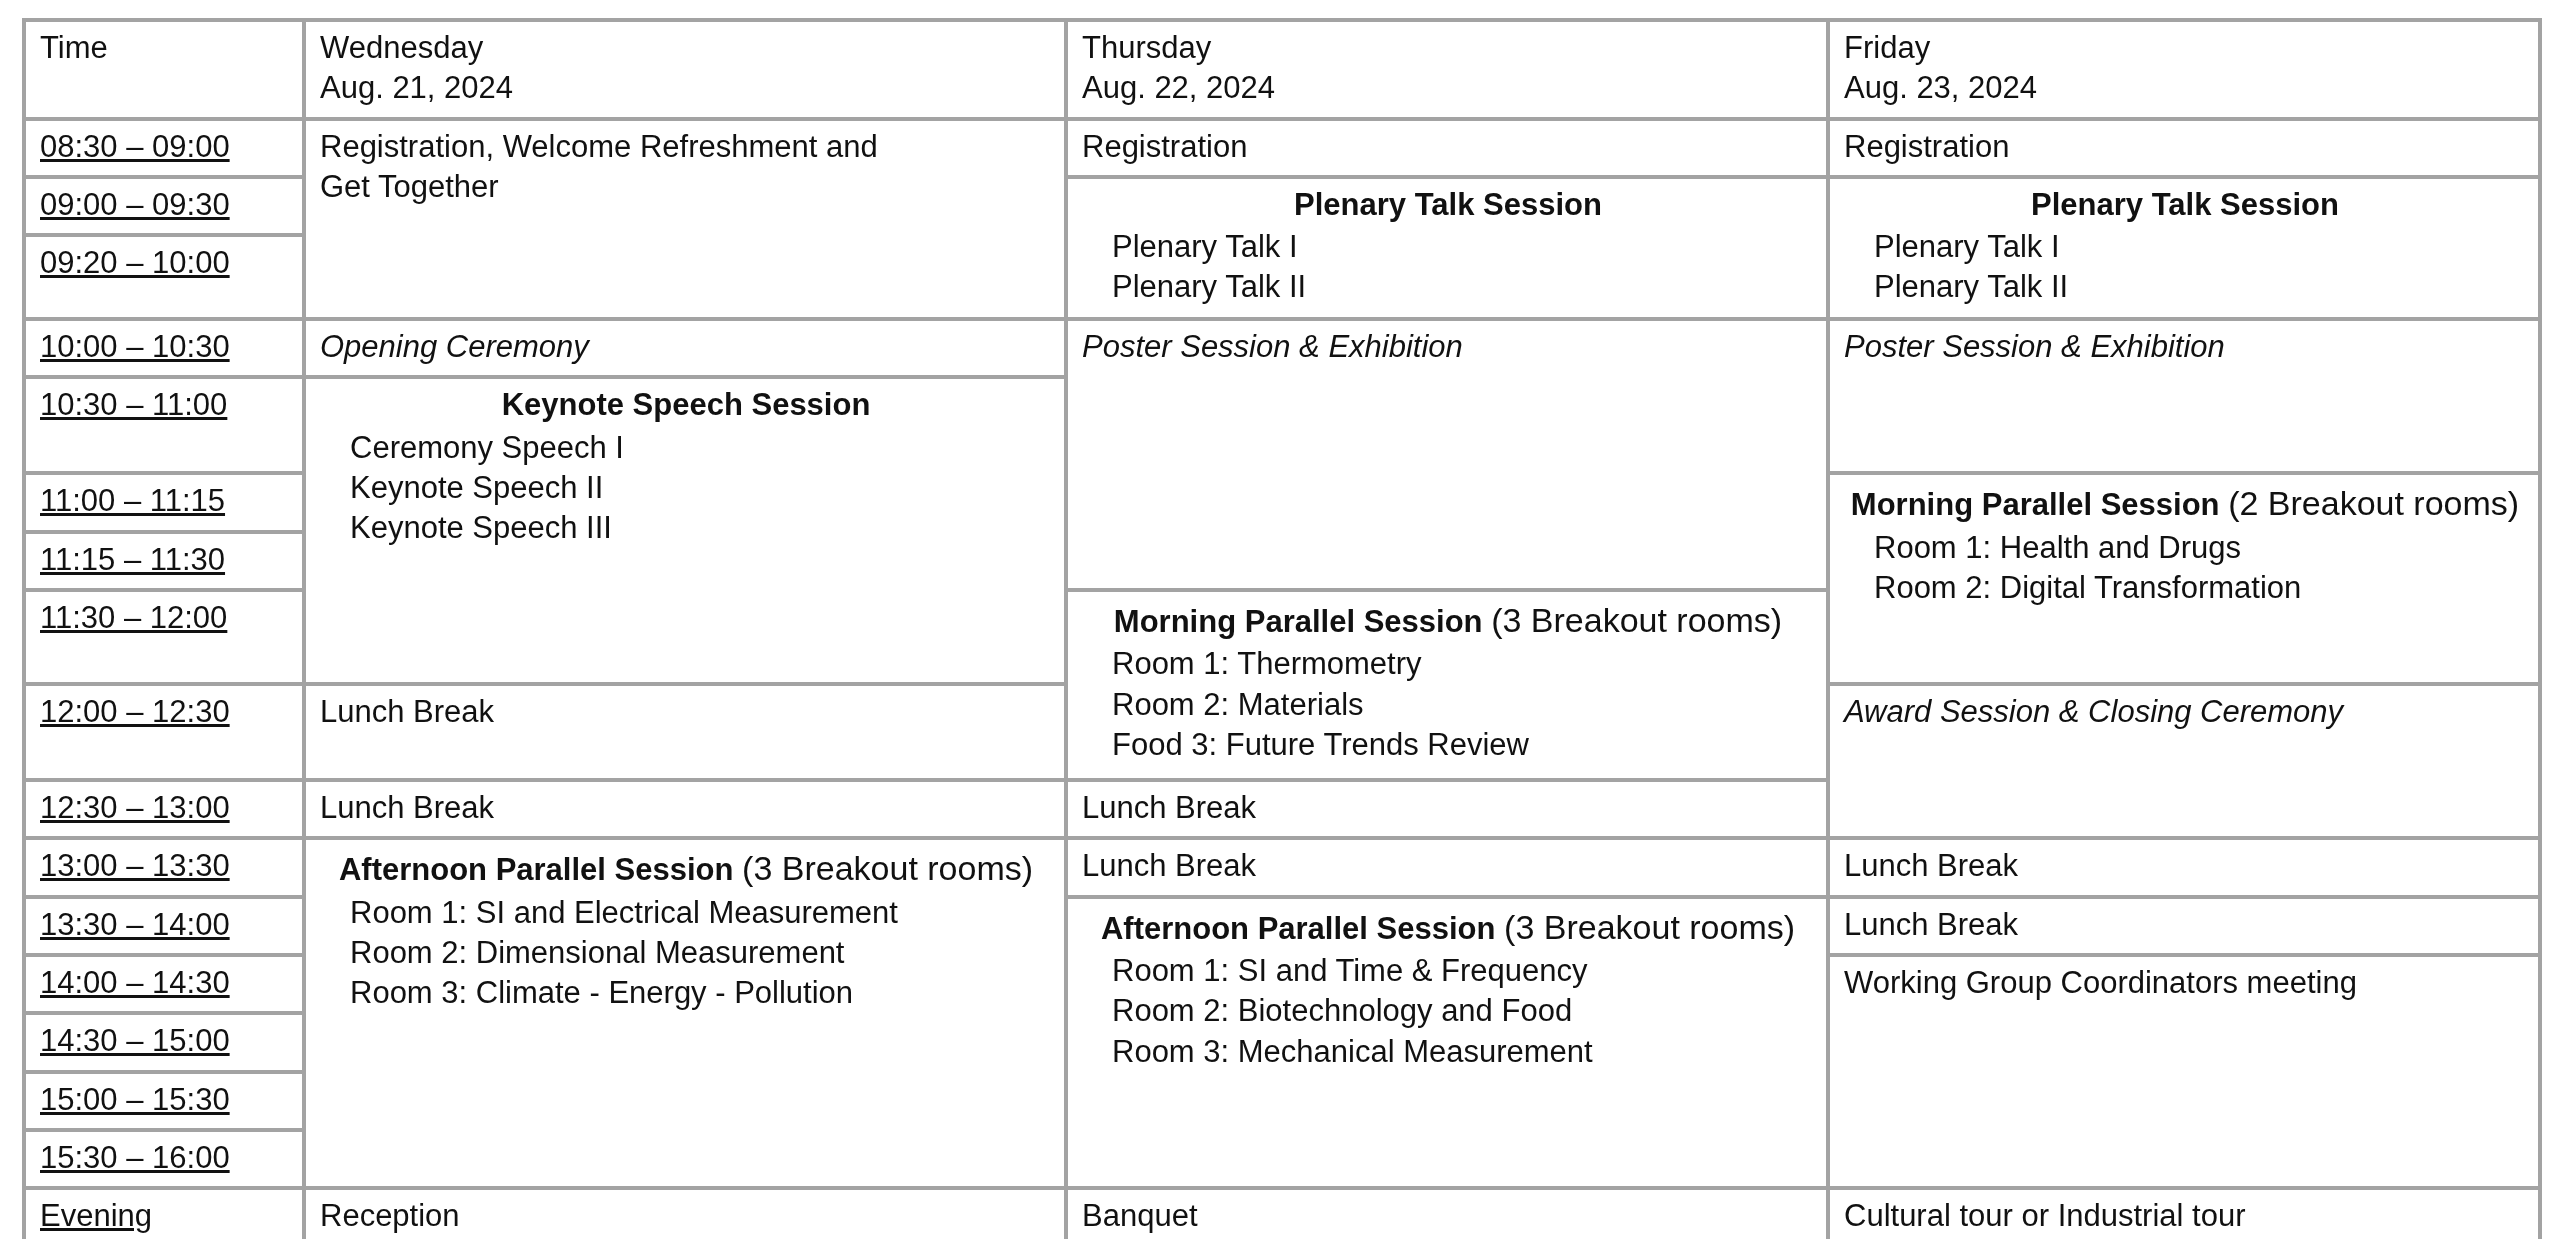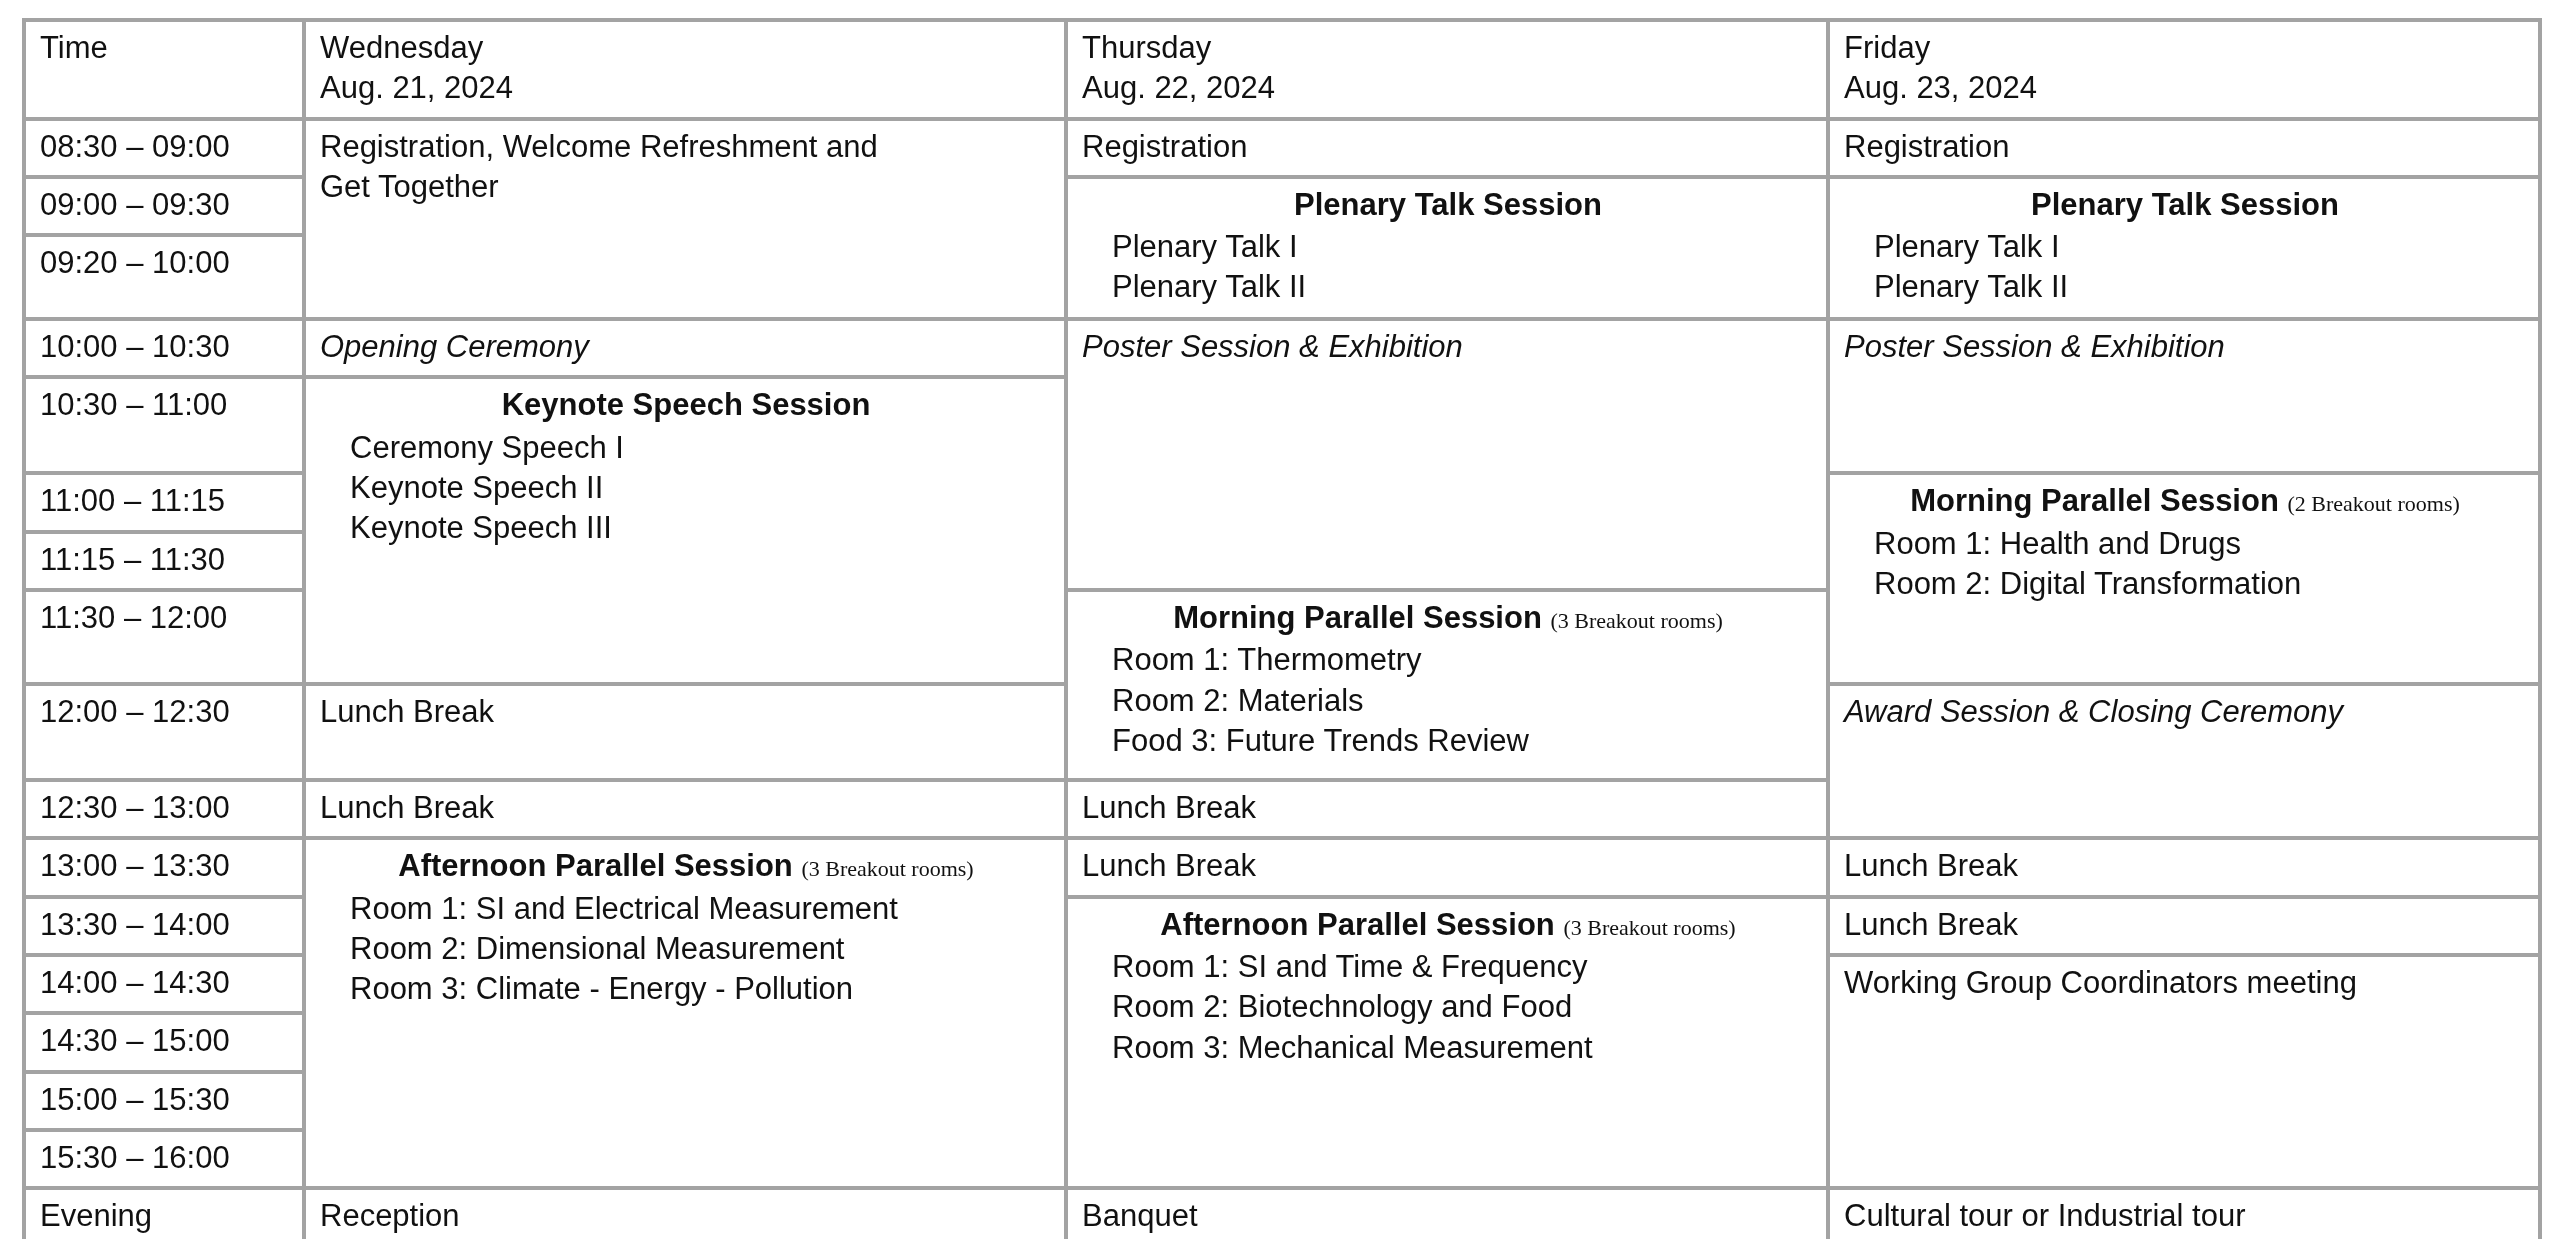--- a/index.html
+++ b/index.html
@@ -57,33 +57,33 @@
     border-top-color: #1b1b1b;
   }
   thead th .hdr-day  { display: block; }
   thead th .hdr-date { display: block; }
 
   
   td.time {
     font-size: 30px;
     padding-top: 8px;
     white-space: nowrap;
+    text-decoration: underline;
   }
 
   
   .sess-title {
     font-weight: bold;
     display: block;
     margin: 0 0 2px 0;
     text-align: center;
   }
   .sess-title .sub {
     font-weight: normal;
-    font-size: 22px;
-    font-family: Liberation Serif, serif;
+    font-size: 34px;
   }
   .sess-item {
     display: block;
     padding-left: 30px;
   }
   .plain { display: block; }
 
   
   .fill-blue   { background: #9cc3e5; font-style: italic; }
   .fill-green  { background: #e2eed9; }

